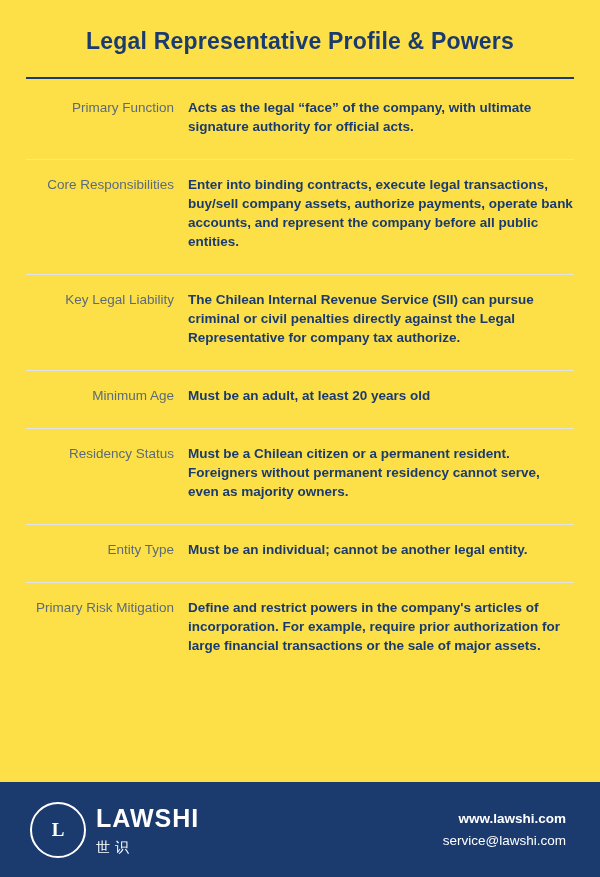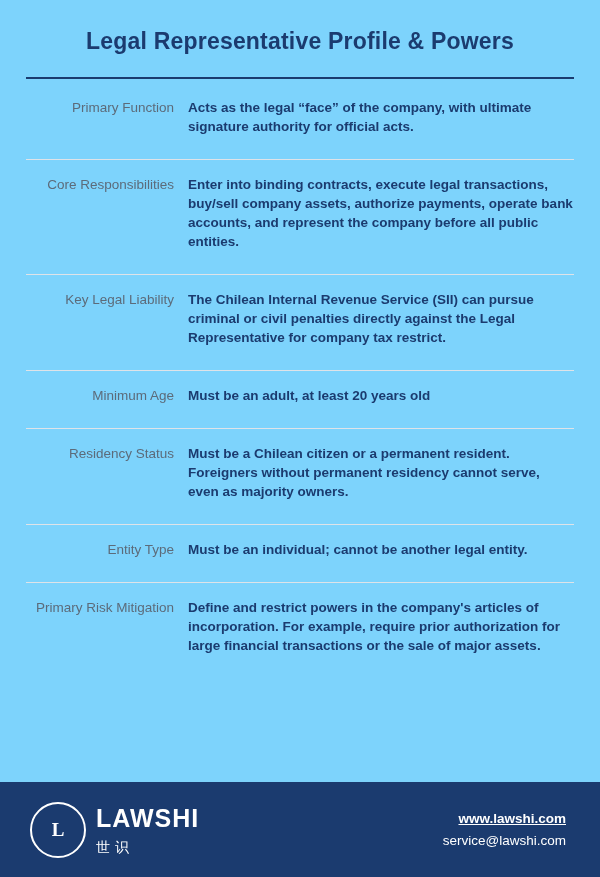--- a/index.html
+++ b/index.html
@@ -10,21 +10,21 @@
     width: 600px;
     height: 877px;
     background: #ffffff;
     font-family: "Liberation Sans", sans-serif;
     overflow: hidden;
   }
   .page {
     position: relative;
     width: 600px;
     height: 877px;
-    background: #7dd3fc;
+    background: #fde047;
     display: flex;
     flex-direction: column;
   }
   .content {
     flex: 1 1 auto;
     padding: 0 26px;
     box-sizing: border-box;
   }
   .title {
     text-align: center;
@@ -122,21 +122,20 @@
     align-items: flex-end;
     gap: 7px;
   }
   .contact a, .contact span {
     color: #ffffff;
     font-size: 13.5px;
     text-decoration: none;
   }
   .contact .website {
     font-weight: bold;
-    text-decoration: underline;
   }
 </style>
 </head>
 <body>
 
 <div class="page">
 
   <div class="content">
     <div class="title">Legal Representative Profile &amp; Powers</div>
     <div class="divider-top"></div>
@@ -146,21 +145,21 @@
         <tr>
           <td class="label">Primary Function</td>
           <td class="value">Acts as the legal “face” of the company, with ultimate signature authority for official acts.</td>
         </tr>
         <tr>
           <td class="label">Core Responsibilities</td>
           <td class="value">Enter into binding contracts, execute legal transactions, buy/sell company assets, authorize payments, operate bank accounts, and represent the company before all public entities.</td>
         </tr>
         <tr>
           <td class="label">Key Legal Liability</td>
-          <td class="value">The Chilean Internal Revenue Service (SII) can pursue criminal or civil penalties directly against the Legal Representative for company tax restrict.</td>
+          <td class="value">The Chilean Internal Revenue Service (SII) can pursue criminal or civil penalties directly against the Legal Representative for company tax authorize.</td>
         </tr>
         <tr>
           <td class="label">Minimum Age</td>
           <td class="value">Must be an adult, at least 20 years old</td>
         </tr>
         <tr>
           <td class="label">Residency Status</td>
           <td class="value">Must be a Chilean citizen or a permanent resident. Foreigners without permanent residency cannot serve, even as majority owners.</td>
         </tr>
         <tr>

